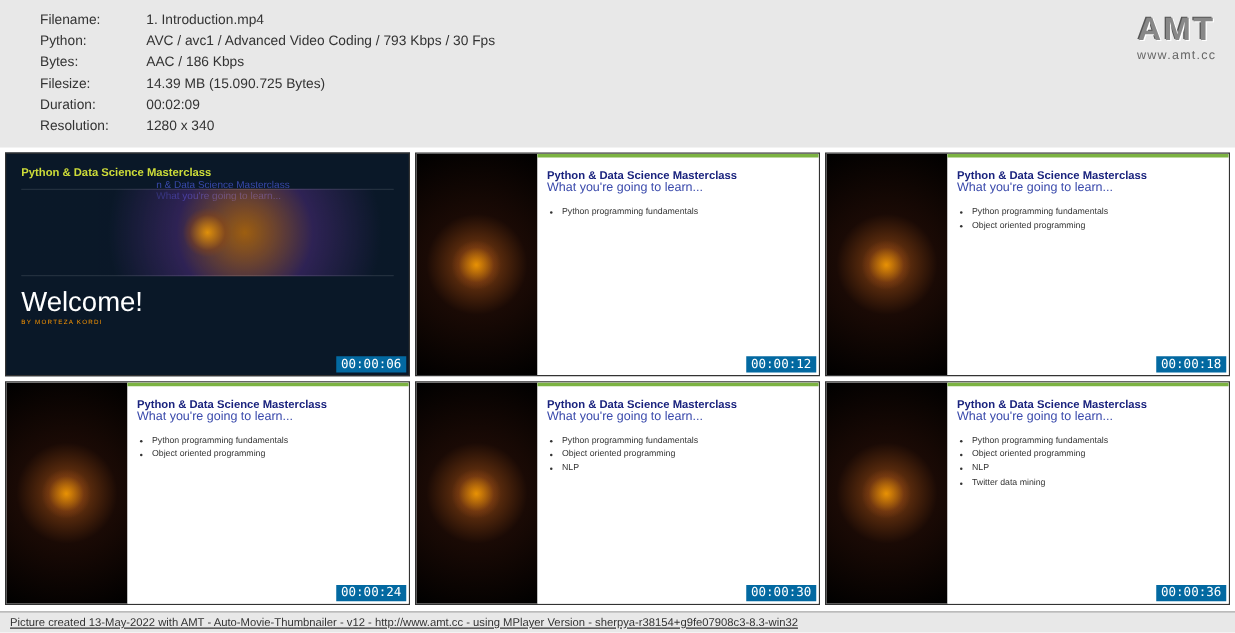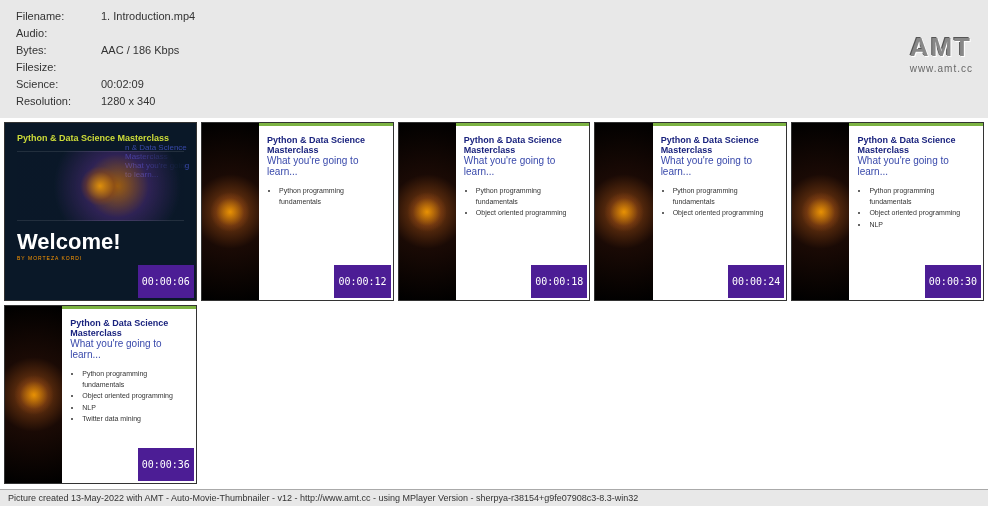--- a/index.html
+++ b/index.html
@@ -1,65 +1,67 @@
 <!DOCTYPE html>
 <html><head>
 <meta charset="utf-8">
 <style>
 * { margin: 0; padding: 0; box-sizing: border-box; }
 body { font-family: Arial, sans-serif; background: #fff; width: 988px; height: 506px; overflow: hidden; position: relative; }
-.header { padding: 8px 16px; background: #e8e8e8; display: flex; position: relative; }
+.header { padding: 8px 32px; background: #e8e8e8; display: flex; position: relative; }
 .meta-table { font-size: 11px; color: #333; }
 .meta-row { display: flex; line-height: 17px; }
 .meta-label { width: 85px; }
 .meta-value { }
-.logo { position: absolute; right: 15px; top: 8px; text-align: left; margin-top: 24px; }
+.logo { position: absolute; right: 15px; top: 8px; text-align: center; }
 .logo-text { font-size: 26px; font-weight: bold; color: #888; text-shadow: 1px 1px 0 #fff, -1px -1px 0 #555; letter-spacing: 2px; font-family: 'Arial Black', sans-serif; }
 .logo-url { font-size: 10px; color: #666; letter-spacing: 1px; }
-.thumbs { display: grid; grid-template-columns: repeat(5, 1fr); grid-template-rows: repeat(2, 1fr); gap: 4px; padding: 4px; height: 370px; }
+.thumbs { display: grid; grid-template-columns: repeat(3, 1fr); grid-template-rows: repeat(2, 1fr); gap: 4px; padding: 4px; height: 370px; }
 .thumb { border: 1px solid #333; position: relative; background: #fff; overflow: hidden; }
 .thumb-split { display: flex; }
 .thumb-left { width: 30%; background: radial-gradient(circle at center, #8b4513 0%, #1a0a05 40%, #000 100%); position: relative; }
 .thumb-right { width: 70%; background: #fff; padding: 12px 8px 8px 8px; position: relative; }
 .green-bar { position: absolute; top: 0; left: 0; right: 0; height: 3px; background: #7cb342; }
 .slide-title { color: #1a237e; font-weight: bold; font-size: 9px; }
 .slide-sub { color: #3949ab; font-size: 10px; margin-bottom: 8px; }
 .bullet-list { font-size: 7px; color: #333; margin-top: 6px; }
 .bullet-list li { list-style: disc; margin-left: 12px; line-height: 1.6; }
-.timestamp { position: absolute; bottom: 2px; right: 2px; background: #4c1d95; color: #fff; font-size: 10px; padding: 11px 4px; font-family: monospace; margin-top: 32px; }
+.timestamp { position: absolute; bottom: 2px; right: 2px; background: #0369a1; color: #fff; font-size: 10px; padding: 1px 4px; font-family: monospace; margin-top: 32px; }
 .welcome-thumb { background: #0a1828; padding: 10px 12px; color: #fff; position: relative; }
 .welcome-title { color: #cddc39; font-size: 9px; font-weight: bold; }
 .welcome-overlay { position: absolute; top: 20px; left: 120px; color: #3949ab; font-size: 8px; }
 .welcome-graphic { margin: 8px 0; height: 70px; background: radial-gradient(circle at 60% 50%, rgba(255,140,0,0.6) 0%, rgba(100,50,150,0.4) 30%, rgba(10,24,40,0.9) 60%); border-top: 1px solid rgba(255,255,255,0.1); border-bottom: 1px solid rgba(255,255,255,0.1); position: relative; }
-.welcome-big { font-size: 22px; font-weight: 700; color: #fff; font-family: 'Arial Black', sans-serif; }
+.welcome-big { font-size: 22px; font-weight: 400; color: #fff; font-family: 'Arial Black', sans-serif; }
 .welcome-by { font-size: 5px; color: #ff9800; letter-spacing: 1px; }
-.footer { position: absolute; bottom: 0; left: 0; right: 0; padding: 3px 8px; font-size: 9px; color: #333; background: #e8e8e8; border-top: 1px solid #aaa; }
+.footer { position: absolute; bottom: 0; left: 0; right: 0; padding: 3px 8px; font-size: 9px; color: #333; background: #e8e8e8; border-top: 1px solid #aaa; text-decoration: underline; }
 .brain-dots::before { content: ''; position: absolute; top: 50%; left: 50%; width: 40px; height: 40px; transform: translate(-50%,-50%); background: radial-gradient(circle, rgba(255,165,0,0.8) 0%, rgba(139,69,19,0.4) 50%, transparent 70%); border-radius: 50%; }
 </style>
 </head>
 <body>
 
 <div class="header">
   <div class="meta-table">
     <div class="meta-row">
         <div class="meta-label">Filename:</div>
         <div class="meta-value">1. Introduction.mp4</div>
       </div>
     <div class="meta-row">
-        <div class="meta-label">Audio:</div>
+        <div class="meta-label">Python:</div>
+        <div class="meta-value">AVC / avc1 / Advanced Video Coding / 793 Kbps / 30 Fps</div>
       </div>
     <div class="meta-row">
         <div class="meta-label">Bytes:</div>
         <div class="meta-value">AAC / 186 Kbps</div>
       </div>
     <div class="meta-row">
         <div class="meta-label">Filesize:</div>
+        <div class="meta-value">14.39 MB (15.090.725 Bytes)</div>
       </div>
     <div class="meta-row">
-        <div class="meta-label">Science:</div>
+        <div class="meta-label">Duration:</div>
         <div class="meta-value">00:02:09</div>
       </div>
     <div class="meta-row">
         <div class="meta-label">Resolution:</div>
         <div class="meta-value">1280 x 340</div>
       </div>
   </div>
   <div class="logo">
     <div class="logo-text">AMT</div>
     <div class="logo-url">www.amt.cc</div>

